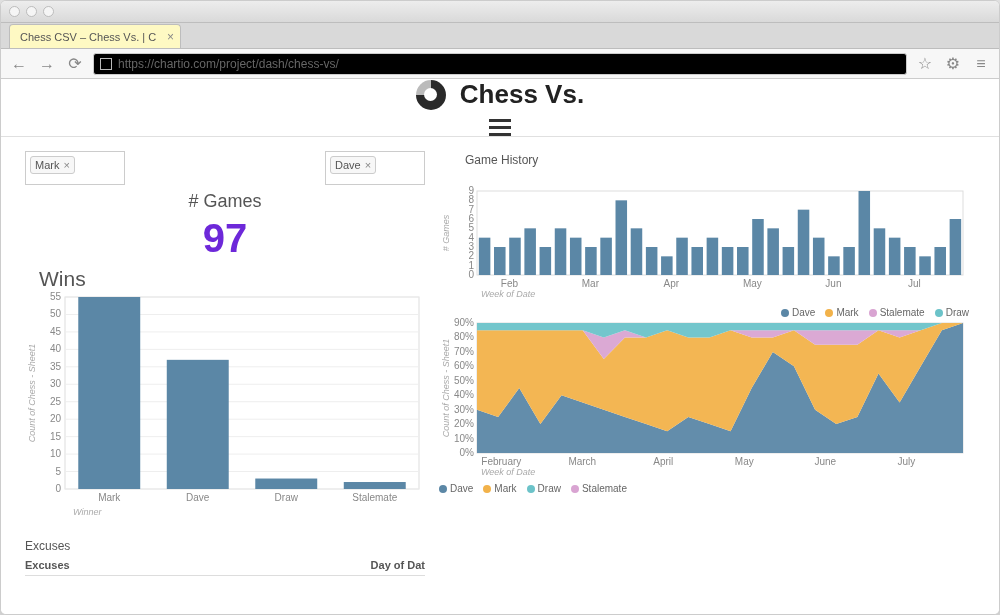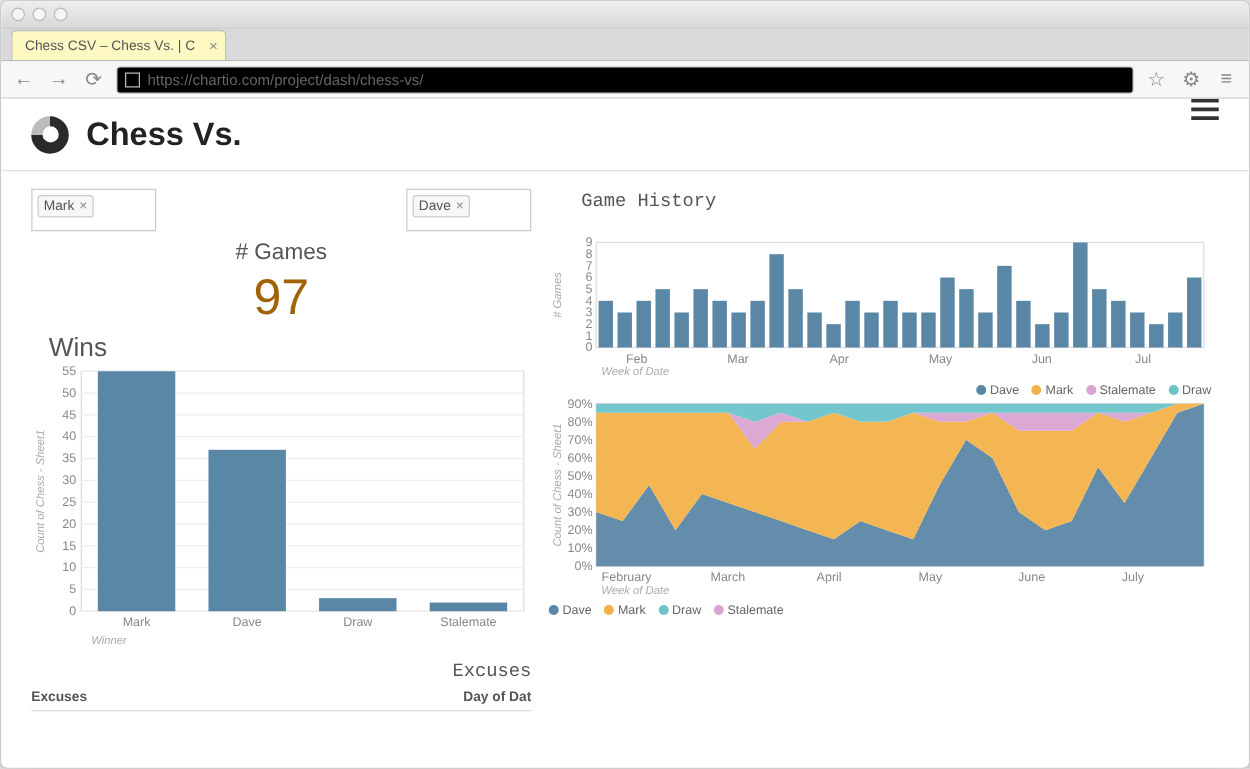--- a/index.html
+++ b/index.html
@@ -13,46 +13,46 @@
 .tabstrip { height:26px; background:#d9d9d9; display:flex; align-items:flex-end; padding-left:8px; border-bottom:1px solid #bdbdbd; }
 .tab { background:#fef9c3; border:1px solid #bdbdbd; border-bottom:none; border-radius:4px 4px 0 0; height:24px; padding:0 24px 0 10px; display:flex; align-items:center; font-size:11px; color:#555; position:relative; }
 .tab .close-x { position:absolute; right:6px; top:5px; font-size:12px; color:#888; }
 .toolbar { height:30px; background:#f7f7f7; border-bottom:1px solid #ccc; display:flex; align-items:center; padding:0 8px; gap:8px; }
 .nav-btn { width:20px; height:20px; display:flex; align-items:center; justify-content:center; color:#888; font-size:16px; }
 .urlbar { flex:1; height:22px; background:#000000; border:1px solid #ccc; border-radius:3px; display:flex; align-items:center; padding:0 6px; font-size:12px; color:#666; gap:6px; }
 .urlbar .page-icon { width:12px; height:12px; border:1px solid #bbb; }
 
 
 .page { height:537px; overflow:hidden; background:#fff; }
-.page-header { height:58px; border-bottom:1px solid #e0e0e0; display:flex; justify-content:space-between; padding:0 24px; }
+.page-header { height:58px; border-bottom:1px solid #e0e0e0; display:flex; align-items:center; justify-content:space-between; padding:0 24px;flex-direction:column; }
 .brand { display:flex; align-items:center; gap:14px; }
 .logo-outer { width:30px; height:30px; border-radius:50%; background:conic-gradient(#2a2a2a 0 75%, #bbb 75% 100%); display:flex; align-items:center; justify-content:center; }
 .logo-inner { width:13px; height:13px; border-radius:50%; background:#fff; }
 .brand-title { font-size:26px; font-weight:900; color:#222; }
 .hamburger { display:flex; flex-direction:column; gap:4px; }
 .hamburger span { width:22px; height:3px; background:#333; }
 
 .dash { padding:14px 24px 0 24px; display:flex; gap:14px; }
 .col-left { width:400px; }
 .col-right { flex:1; }
 
 
 .filter-row { display:flex; justify-content:space-between; margin-bottom:6px; }
 .filter-box { width:100px; height:34px; border:1px solid #ccc; display:flex; align-items:flex-start; padding:4px; }
 .chip { border:1px solid #ccc; background:#f7f7f7; border-radius:3px; font-size:11px; color:#555; padding:2px 4px; display:inline-flex; align-items:center; gap:4px; }
 .chip .x { color:#888; font-size:11px; }
 
 
 .kpi { text-align:center; margin-bottom:6px; }
 .kpi-label { font-size:18px; color:#555; font-weight:300; margin-bottom:4px; }
-.kpi-value { font-size:40px; font-weight:400; color:#a16207;text-align:center; }
+.kpi-value { font-size:40px; font-weight:700; color:#6d28d9;text-align:center; }
 
 
 .sec-title { font-size:21px; color:#555; font-weight:300; margin:2px 0 2px 14px; }
-.sec-title.small { font-size:15px; margin-left:0;font-family:Liberation Mono, monospace; }
+.sec-title.small { font-size:12px; margin-left:0; }
 
 
 .wins { position:relative; height:230px; margin-top:-6px; }
 .wins-bar { fill:#5b87a6; }
 .axis-tick { font-size:10px; fill:#888; }
 .axis-cat { font-size:10px; fill:#888; text-anchor:middle; }
 .y-title { font-size:9px; fill:#aaa; font-style:italic; }
 .x-title { font-size:9px; fill:#aaa; font-style:italic; }
 
 
@@ -63,21 +63,21 @@
 
 .wbw { height:190px; position:relative; margin-top:4px; }
 .legend { position:absolute; right:6px; top:20px; font-size:10px; color:#666; display:flex; gap:10px; }
 .legend span.sw { width:8px; height:8px; display:inline-block; border-radius:50%; margin-right:3px; vertical-align:middle; }
 
 
 .wbh { margin-top:6px; }
 .wbh-head { display:flex; justify-content:space-between; align-items:center; }
 
 
-.excuses { margin-top:12px;text-align:right; }
+.excuses { margin-top:22px; }
 .exc-head { display:flex; justify-content:space-between; font-size:11px; font-weight:700; color:#555; padding:4px 0; border-bottom:1px solid #ddd; }
 
 </style>
 </head>
 <body>
 
 <div class="browser-frame">
   <div class="titlebar">
     <div class="traffic">
       <span></span>

